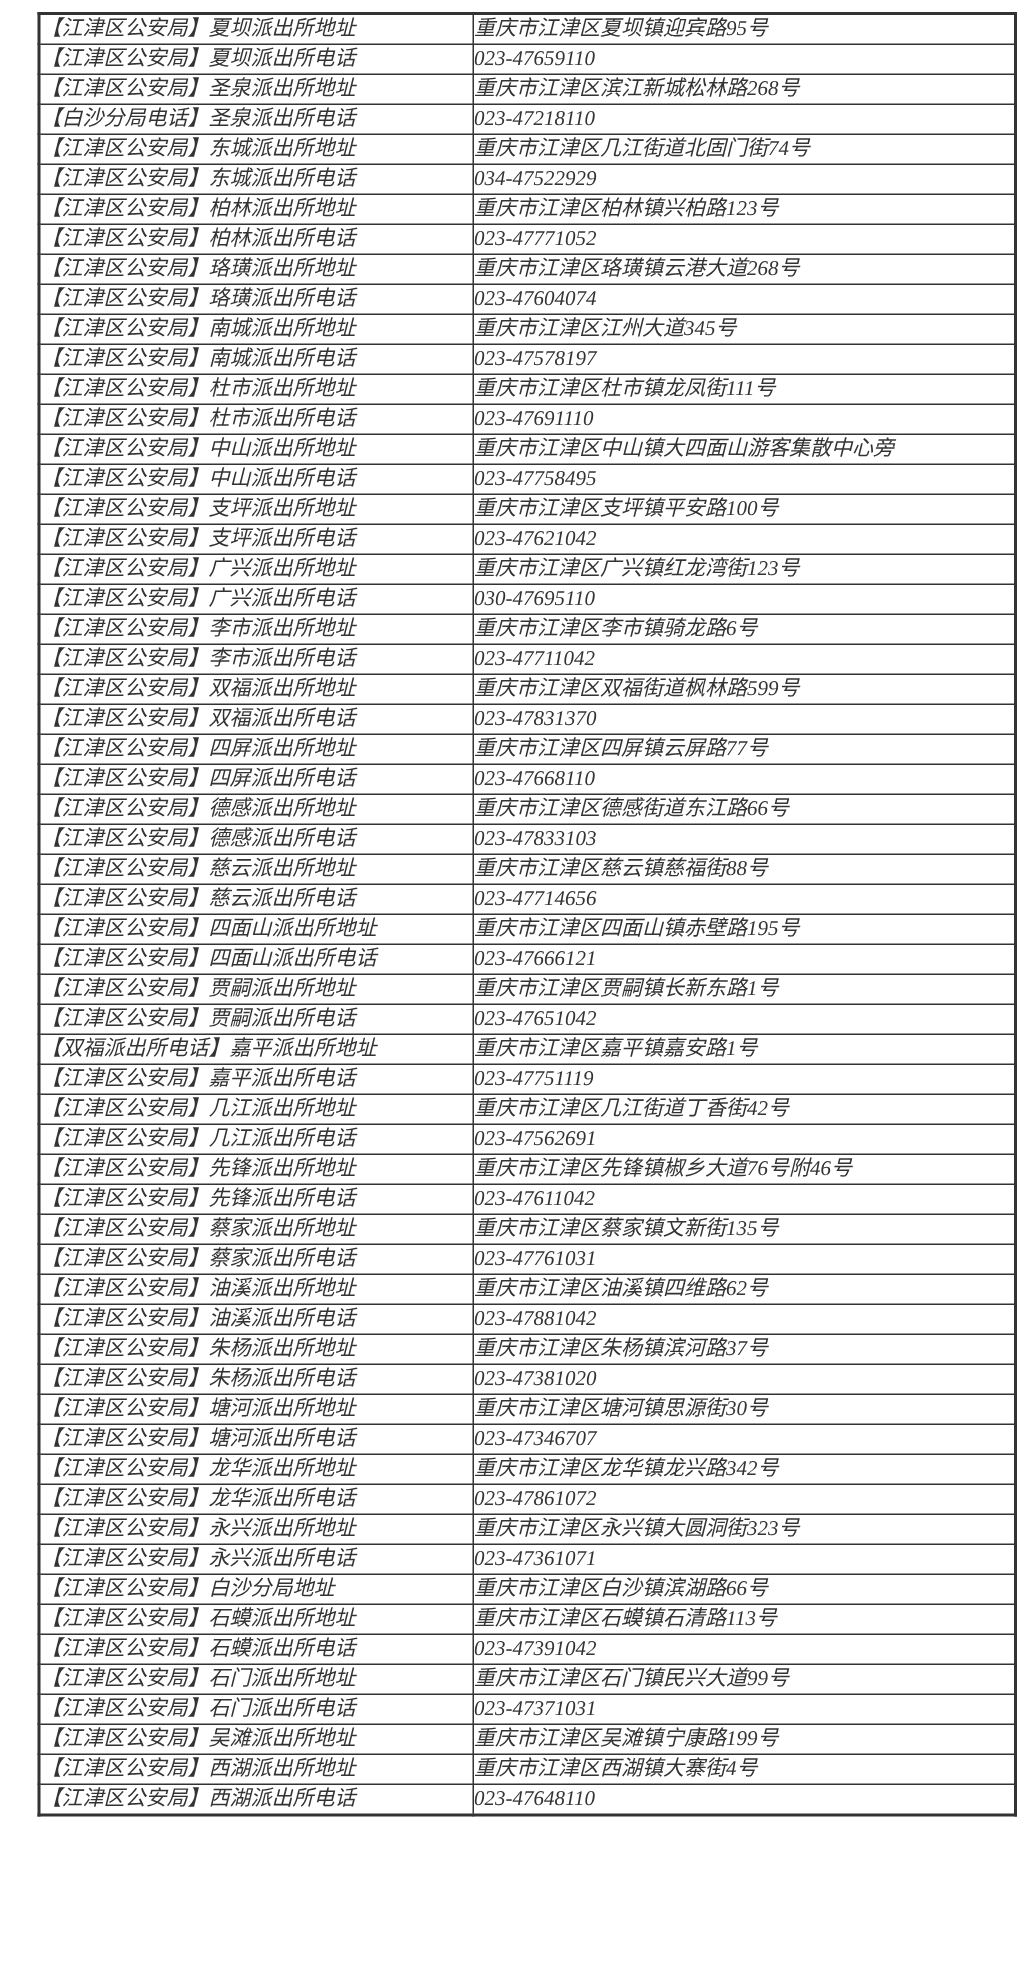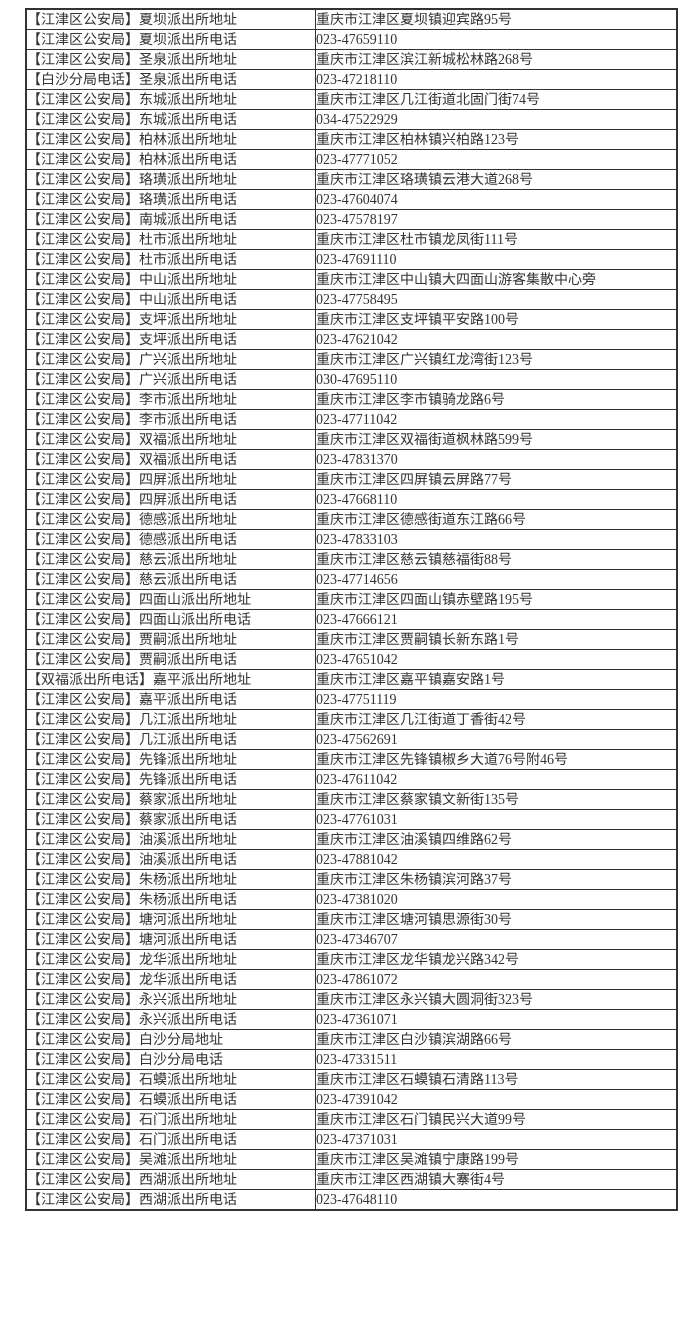--- a/index.html
+++ b/index.html
@@ -16,20 +16,21 @@
     overflow: hidden;
   }
   table.info-table {
     position: absolute;
     left: 25px;
     top: 8px;
     width: 648px;
     border-collapse: collapse;
     table-layout: fixed;
     border: 2px solid #333333;
+    font-style: italic;
   }
   table.info-table td {
     border: 1px solid #333333;
     height: 19px;
     font-size: 14px;
     line-height: 19px;
     color: #333333;
     padding: 0;
     white-space: nowrap;
     overflow: hidden;
@@ -93,20 +94,24 @@
   <tr>
     <td class="label-cell">【江津区公安局】珞璜派出所地址</td>
     <td class="value-cell">重庆市江津区珞璜镇云港大道268号</td>
   </tr>
 
   <tr>
     <td class="label-cell">【江津区公安局】珞璜派出所电话</td>
     <td class="value-cell">023-47604074</td>
   </tr>
 
+  <tr>
+    <td class="label-cell">【江津区公安局】南城派出所地址</td>
+    <td class="value-cell">重庆市江津区江州大道345号</td>
+  </tr>
 
   <tr>
     <td class="label-cell">【江津区公安局】南城派出所电话</td>
     <td class="value-cell">023-47578197</td>
   </tr>
 
   <tr>
     <td class="label-cell">【江津区公安局】杜市派出所地址</td>
     <td class="value-cell">重庆市江津区杜市镇龙凤街111号</td>
   </tr>
@@ -304,24 +309,20 @@
   <tr>
     <td class="label-cell">【江津区公安局】永兴派出所电话</td>
     <td class="value-cell">023-47361071</td>
   </tr>
 
   <tr>
     <td class="label-cell">【江津区公安局】白沙分局地址</td>
     <td class="value-cell">重庆市江津区白沙镇滨湖路66号</td>
   </tr>
 
-  <tr>
-    <td class="label-cell">【江津区公安局】白沙分局电话</td>
-    <td class="value-cell">023-47331511</td>
-  </tr>
 
   <tr>
     <td class="label-cell">【江津区公安局】石蟆派出所地址</td>
     <td class="value-cell">重庆市江津区石蟆镇石清路113号</td>
   </tr>
 
   <tr>
     <td class="label-cell">【江津区公安局】石蟆派出所电话</td>
     <td class="value-cell">023-47391042</td>
   </tr>

